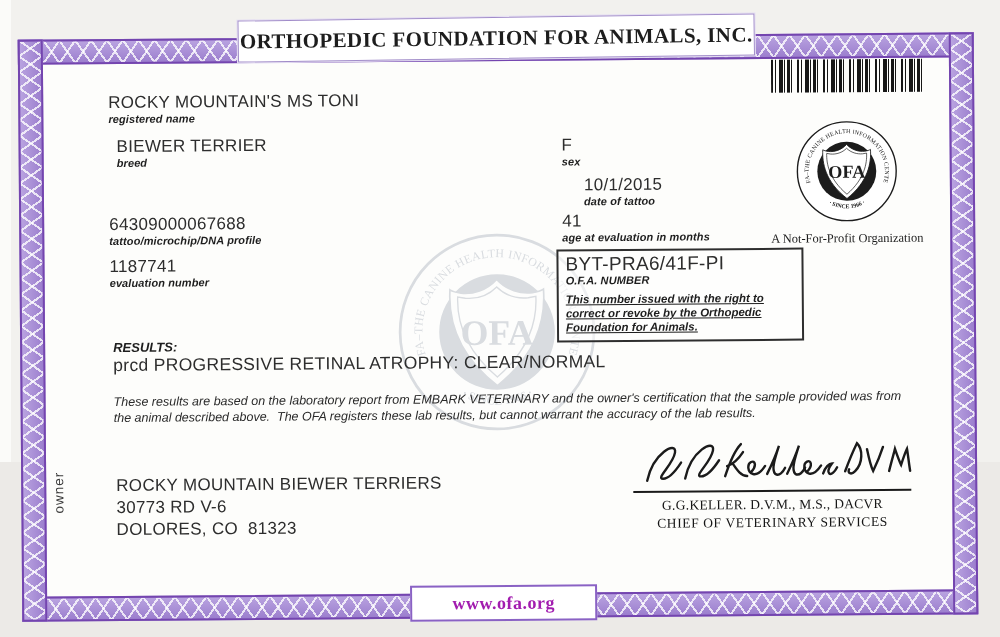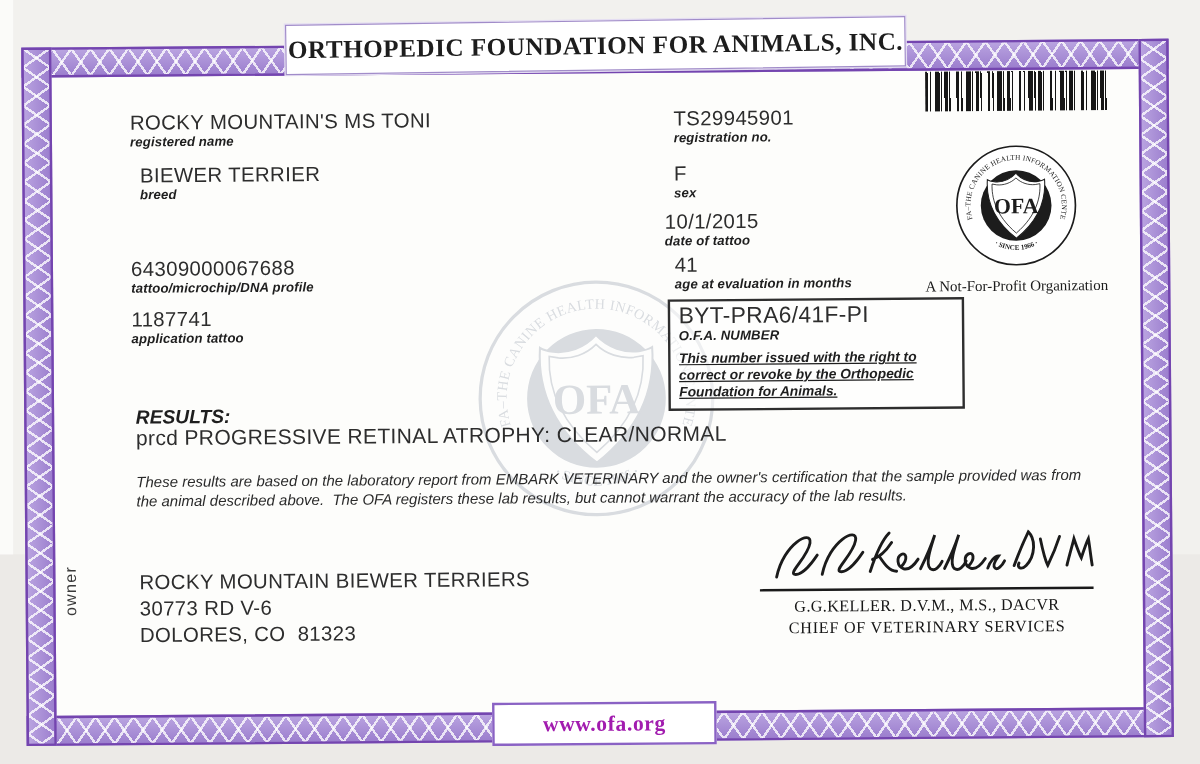--- a/index.html
+++ b/index.html
@@ -41,21 +41,21 @@
   .field{position:absolute;z-index:4;}
   .value{font-size:17px;line-height:19px;letter-spacing:.3px;color:#2d2d2d;white-space:pre-wrap;}
   .flabel{font-size:11px;font-weight:bold;font-style:italic;color:#1e1e1e;margin-top:1px;letter-spacing:.1px;}
 
   .ofa-box{position:absolute;left:537px;top:214px;width:247px;z-index:4;border:2px solid #2e2e2e;
      background:rgba(255,255,255,.55);padding:3px 7px 6px 7px;box-sizing:border-box;}
   .ofa-box .value{font-size:19px;}
   .ofa-note{margin-top:6px;font-size:11.5px;line-height:14px;font-weight:bold;font-style:italic;
      color:#1e1e1e;text-decoration:underline;text-decoration-thickness:1px;}
 
-  .results-label{position:absolute;left:93px;top:301px;z-index:4;font-size:16px;font-weight:bold;font-style:italic;color:#1e1e1e;}
+  .results-label{position:absolute;left:93px;top:301px;z-index:4;font-size:13px;font-weight:bold;font-style:italic;color:#1e1e1e;}
   .results-value{position:absolute;left:93px;top:316px;z-index:4;font-size:17.5px;letter-spacing:.3px;color:#2d2d2d;}
 
   .disclaimer{position:absolute;left:93px;top:356px;width:800px;z-index:4;font-size:12.5px;line-height:15.5px;
      font-style:italic;color:#2a2a2a;white-space:pre-wrap;}
 
   .owner-label{position:absolute;left:30px;top:404px;height:70px;z-index:4;writing-mode:vertical-rl;
      transform:rotate(180deg);font-size:13.5px;color:#3a3a3a;letter-spacing:1px;}
   .owner-address{position:absolute;left:95px;top:436px;z-index:4;}
   .owner-address div{font-size:17px;line-height:22px;letter-spacing:.3px;color:#2d2d2d;white-space:pre-wrap;}
 
@@ -126,32 +126,28 @@
     <div class="field" style="left:98px;top:98px">
       <div class="value">BIEWER TERRIER</div>
       <div class="flabel">breed</div>
     </div>
     <div class="field" style="left:90px;top:176px">
       <div class="value">64309000067688</div>
       <div class="flabel">tattoo/microchip/DNA profile</div>
     </div>
     <div class="field" style="left:90px;top:218px">
       <div class="value">1187741</div>
-      <div class="flabel">application tattoo</div>
-    </div>
-
-    <div class="field" style="left:543px;top:54px">
-      <div class="value">TS29945901</div>
-      <div class="flabel">registration no.</div>
-    </div>
+      <div class="flabel">evaluation number</div>
+    </div>
+
     <div class="field" style="left:543px;top:100px">
       <div class="value">F</div>
       <div class="flabel">sex</div>
     </div>
-    <div class="field" style="left:535px;top:140px">
+    <div class="field" style="left:565px;top:140px">
       <div class="value">10/1/2015</div>
       <div class="flabel">date of tattoo</div>
     </div>
     <div class="field" style="left:543px;top:176px">
       <div class="value">41</div>
       <div class="flabel">age at evaluation in months</div>
     </div>
 
     <svg class="seal-svg" width="104" height="104" viewBox="0 0 120 120">
       <use href="#ofa-seal"></use>

